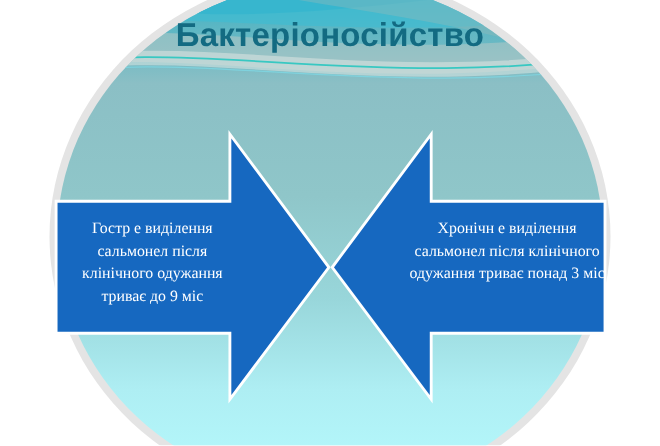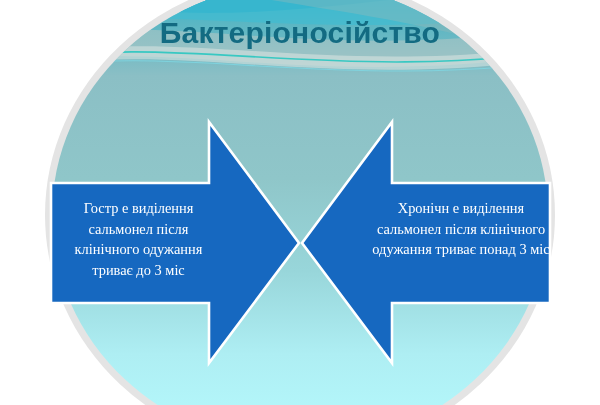--- a/index.html
+++ b/index.html
@@ -118,17 +118,17 @@
 
   <div class="title">Бактеріоносійство</div>
 
   <svg class="arrows" width="600" height="405" viewBox="0 0 600 405">
 
     <polygon points="51,183 209,183 209,122 299,243 209,363 209,303 51,303" fill="#1668C0" stroke="#FFFFFF" stroke-width="2.6" stroke-linejoin="miter"></polygon>
 
     <polygon points="550,183 392,183 392,122 302,243 392,363 392,303 550,303" fill="#1668C0" stroke="#FFFFFF" stroke-width="2.6" stroke-linejoin="miter"></polygon>
   </svg>
 
-  <div class="arrow-label left">Гостр е виділення сальмонел після клінічного одужання триває до 3 міс</div>
+  <div class="arrow-label left">Гостр е виділення сальмонел після клінічного одужання триває до 9 міс</div>
 
   <div class="arrow-label right">Хронічн е виділення сальмонел після клінічного одужання триває понад 3 міс</div>
 
 </div>
 
 </body></html>

